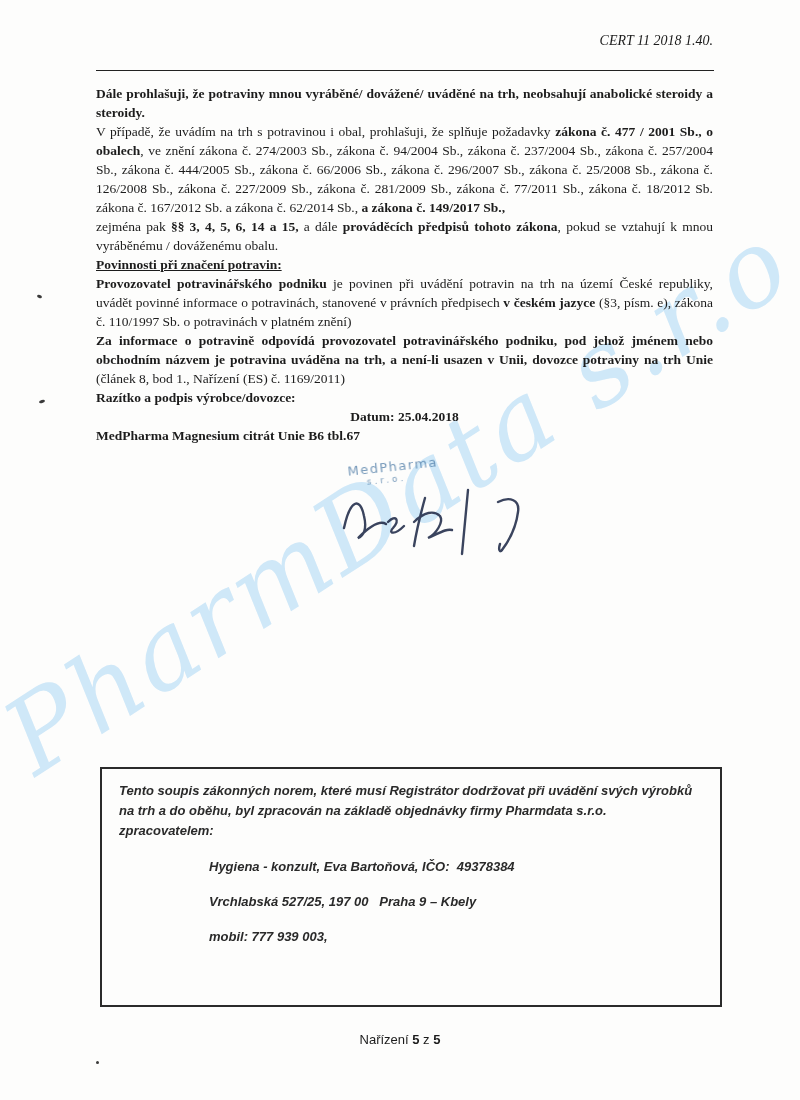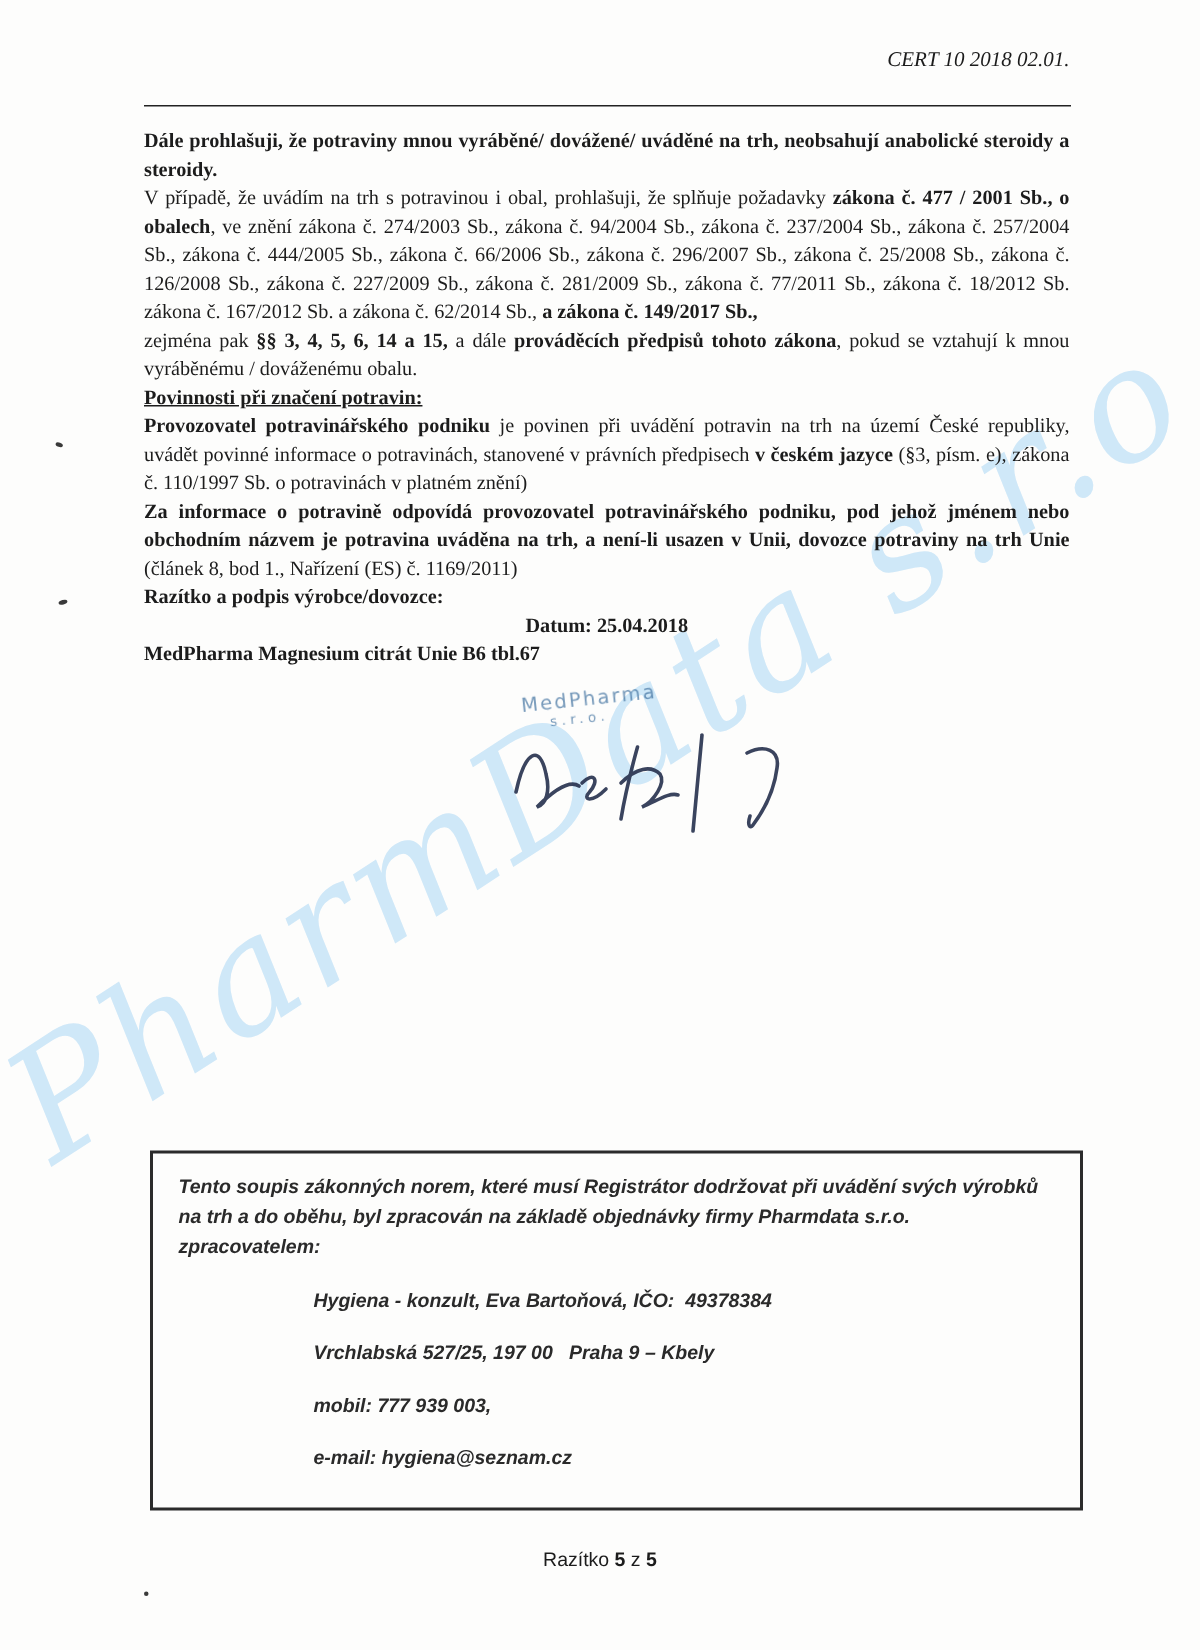--- a/index.html
+++ b/index.html
@@ -126,21 +126,21 @@
   .speck-2 { left: 39px; top: 400px; width: 6px; height: 3px; transform: rotate(-15deg); }
   .speck-3 { left: 96px; top: 1061px; width: 3px; height: 3px; }
 </style>
 </head>
 <body>
 
 <div class="page">
 
   <div class="watermark">PharmData s.r.o.</div>
 
-  <div class="header-code">CERT 10 2018 02.01.</div>
+  <div class="header-code">CERT 11 2018 1.40.</div>
   <hr class="header-rule">
 
   <div class="content">
     <p class="para p1"><span style="font-weight: 700;">Dále prohlašuji, že potraviny mnou vyráběné/ dovážené/ uváděné na trh, neobsahují anabolické steroidy a steroidy.</span></p>
     <p class="para p2"><span>V případě, že uvádím na trh s potravinou i obal, prohlašuji, že splňuje požadavky </span><span style="font-weight: 700;">zákona č. 477 / 2001 Sb., o obalech</span><span>, ve znění zákona č. 274/2003 Sb., zákona č. 94/2004 Sb., zákona č. 237/2004 Sb., zákona č. 257/2004 Sb., zákona č. 444/2005 Sb., zákona č. 66/2006 Sb., zákona č. 296/2007 Sb., zákona č. 25/2008 Sb., zákona č. 126/2008 Sb., zákona č. 227/2009 Sb., zákona č. 281/2009 Sb., zákona č. 77/2011 Sb., zákona č. 18/2012 Sb. zákona č. 167/2012 Sb. a zákona č. 62/2014 Sb., </span><span style="font-weight: 700;">a zákona č. 149/2017 Sb.,</span><br><span>zejména pak </span><span style="font-weight: 700;">§§ 3, 4, 5, 6, 14 a 15,</span><span> a dále </span><span style="font-weight: 700;">prováděcích předpisů tohoto zákona</span><span>, pokud se vztahují k mnou vyráběnému / dováženému obalu.</span></p>
     <p class="heading"><span style="font-weight: 700; text-decoration: underline;">Povinnosti při značení potravin:</span></p>
     <p class="para p3"><span style="font-weight: 700;">Provozovatel potravinářského podniku</span><span> je povinen při uvádění potravin na trh na území České republiky, uvádět povinné informace o potravinách, stanovené v právních předpisech </span><span style="font-weight: 700;">v českém jazyce</span><span> (§3, písm. e), zákona č. 110/1997 Sb. o potravinách v platném znění)</span><br><span style="font-weight: 700;">Za informace o potravině odpovídá provozovatel potravinářského podniku, pod jehož jménem nebo obchodním názvem je potravina uváděna na trh, a není-li usazen v Unii, dovozce potraviny na trh Unie</span><span> (článek 8, bod 1., Nařízení (ES) č. 1169/2011)</span></p>
     <p class="label-stamp"><span style="font-weight: 700; margin-top: 16px;">Razítko a podpis výrobce/dovozce:</span></p>
     <p class="label-datum"><span style="font-weight: 700;">Datum: 25.04.2018</span></p>
     <p class="label-product"><span style="font-weight: 700;">MedPharma Magnesium citrát Unie B6 tbl.67</span></p>
@@ -160,22 +160,21 @@
       <path d="M138 14 C136 36 134 58 132 78"></path>
       <path d="M168 26 C180 20 190 24 188 36 C186 52 178 66 172 74 C170 77 168 74 170 68"></path>
     </g>
   </svg>
 
   <div class="proc-box">
     <p class="box-intro">Tento soupis zákonných norem, které musí Registrátor dodržovat při uvádění svých výrobků na trh a do oběhu, byl zpracován na základě objednávky firmy Pharmdata s.r.o. zpracovatelem:</p>
     <p class="box-line">Hygiena - konzult, Eva Bartoňová, IČO:&nbsp; 49378384</p>
     <p class="box-line">Vrchlabská 527/25, 197 00&nbsp;&nbsp; Praha 9 – Kbely</p>
     <p class="box-line">mobil: 777 939 003,</p>
-    <p class="box-line">e-mail: hygiena@seznam.cz</p>
   </div>
 
-  <div class="footer"><span>Razítko </span><span style="font-weight: 700;">5</span><span> z </span><span style="font-weight: 700;">5</span></div>
+  <div class="footer"><span>Nařízení </span><span style="font-weight: 700;">5</span><span> z </span><span style="font-weight: 700;">5</span></div>
 
   <div class="speck speck-1"></div>
   <div class="speck speck-2"></div>
   <div class="speck speck-3"></div>
 
 </div>
 
 </body></html>

